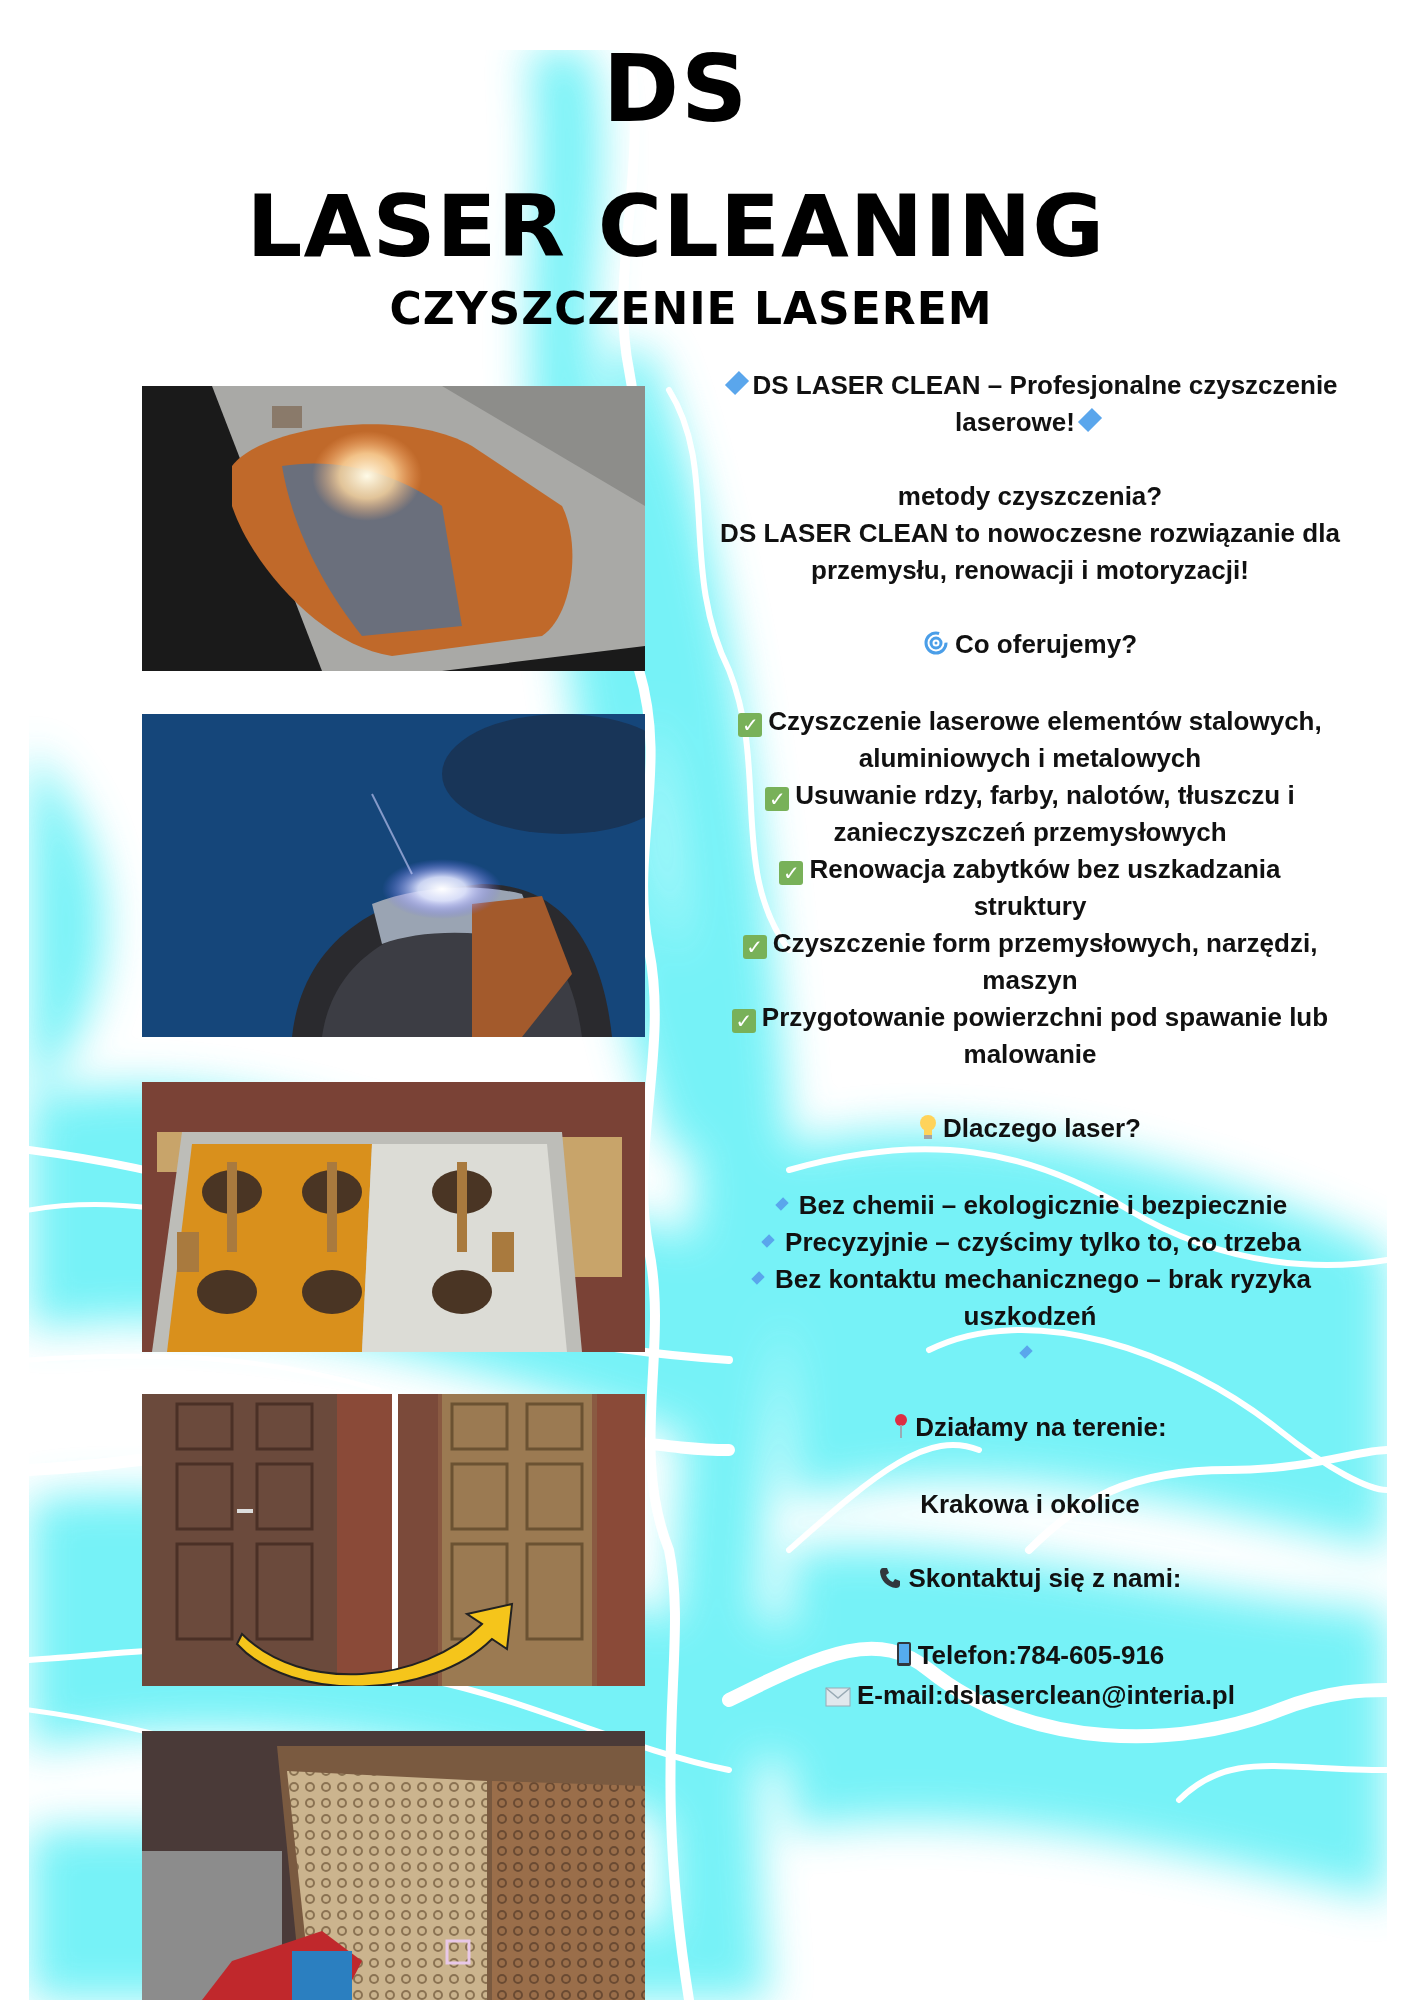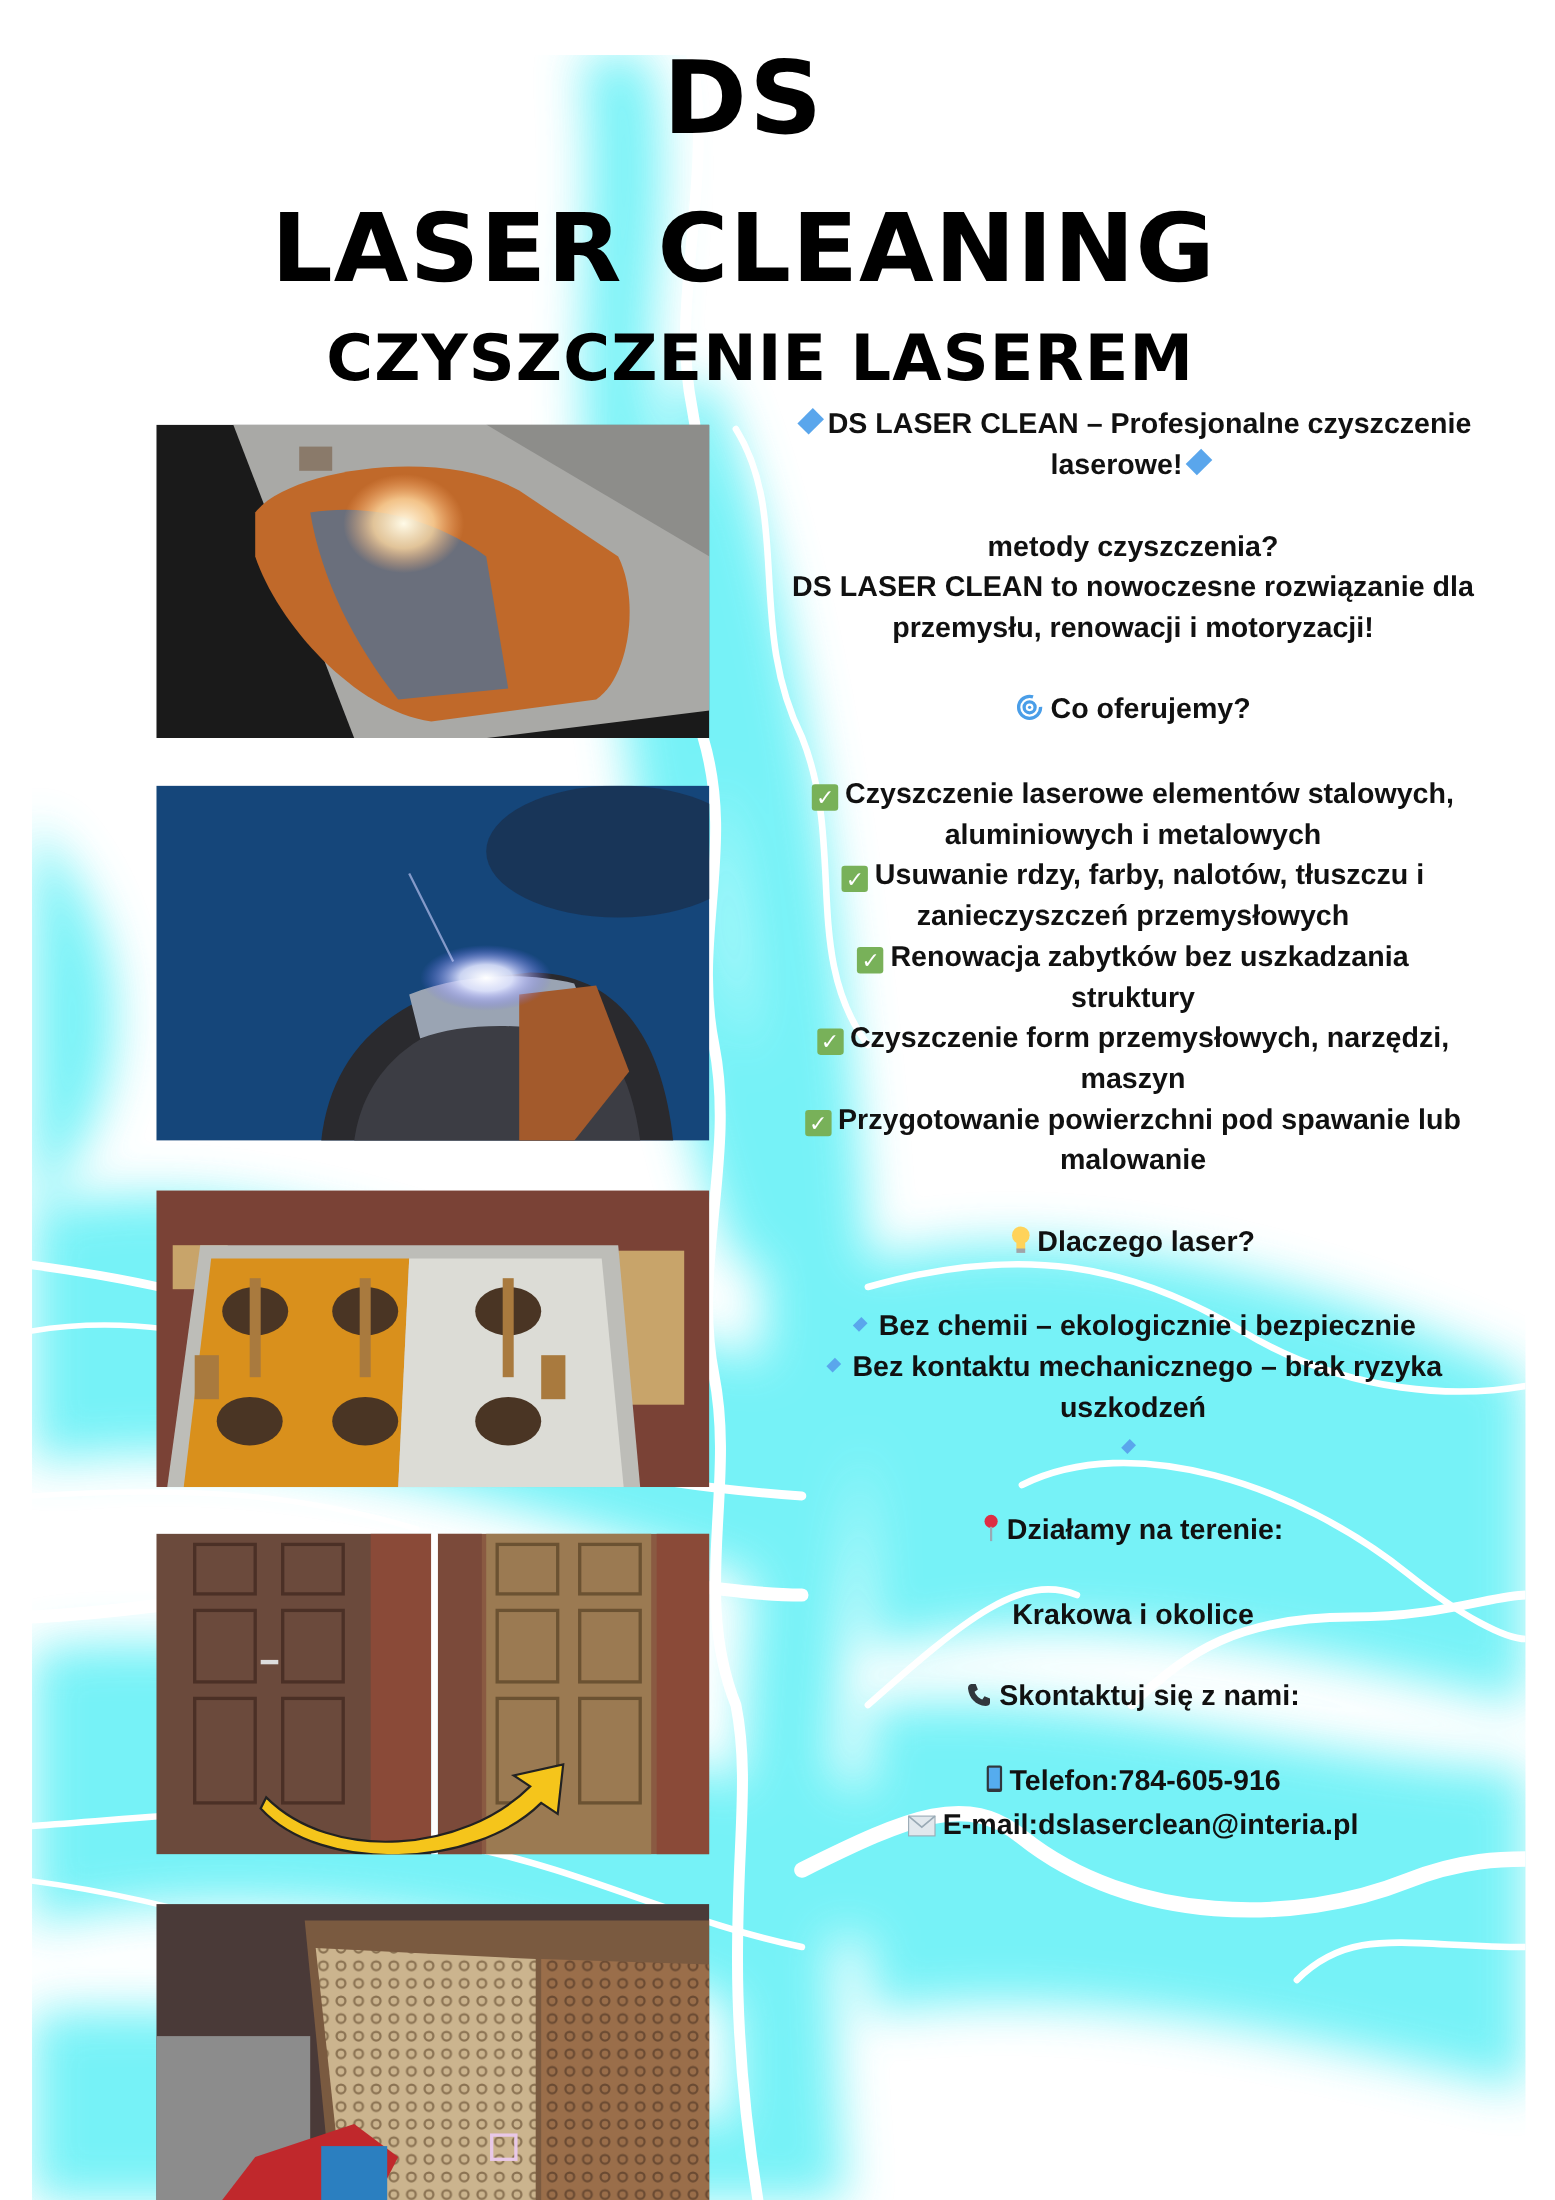--- a/index.html
+++ b/index.html
@@ -18,23 +18,23 @@
     font-family: "DejaVu Sans", sans-serif; font-weight: bold;
     font-size: 92px; letter-spacing: 2px; color: #000; line-height: 100px;
   }
   .title-main {
     position: absolute; left: 0; width: 1352px; top: 176px; text-align: center;
     font-family: "DejaVu Sans", sans-serif; font-weight: bold;
     font-size: 86px; letter-spacing: 1px; color: #000; line-height: 100px;
     transform: scaleX(1.02);
   }
   .title-sub {
-    position: absolute; left: 0; width: 1382px; top: 300px; text-align: center;
+    position: absolute; left: 0; width: 1382px; top: 284px; text-align: center;
     font-family: "DejaVu Sans", sans-serif; font-weight: bold;
-    font-size: 58px; color: #000; line-height: 50px; letter-spacing: 1px;
+    font-size: 44px; color: #000; line-height: 50px; letter-spacing: 1px;
   }
   .photo {
     position: absolute; left: 142px; width: 503px; overflow: hidden;
   }
   .photo svg { width: 100%; height: 100%; display: block; }
   .content {
     position: absolute; left: 700px; width: 660px; top: 367px;
     text-align: center; font-family: "Liberation Sans", sans-serif;
     font-weight: bold; font-size: 26px; line-height: 37px; color: #111;
   }
@@ -256,20 +256,21 @@
       <svg width="18" height="26" viewBox="0 0 18 26">
           <circle cx="9" cy="9" r="8" fill="#ffd35a"></circle>
           <rect x="5" y="16" width="8" height="6" fill="#ffd35a"></rect>
           <rect x="5" y="21" width="8" height="4" fill="#a0a4a8"></rect>
         </svg>
     </span><span>Dlaczego laser?</span>
   </p>
   <div class="gap"></div>
 
   <p><span class="diamond sm"></span><span>Bez chemii – ekologicznie i bezpiecznie</span></p>
+  <p><span class="diamond sm"></span><span>Precyzyjnie – czyścimy tylko to, co trzeba</span></p>
   <p><span class="diamond sm"></span><span>Bez kontaktu mechanicznego – brak ryzyka</span></p>
   <p>uszkodzeń</p>
   <p><span class="diamond sm"></span></p>
   <div class="gap"></div>
 
   <p>
     <span class="ico">
       <svg width="16" height="26" viewBox="0 0 16 26">
           <circle cx="8" cy="7" r="6" fill="#dd2e44"></circle>
           <rect x="7" y="12" width="2" height="13" fill="#99aab5"></rect>

